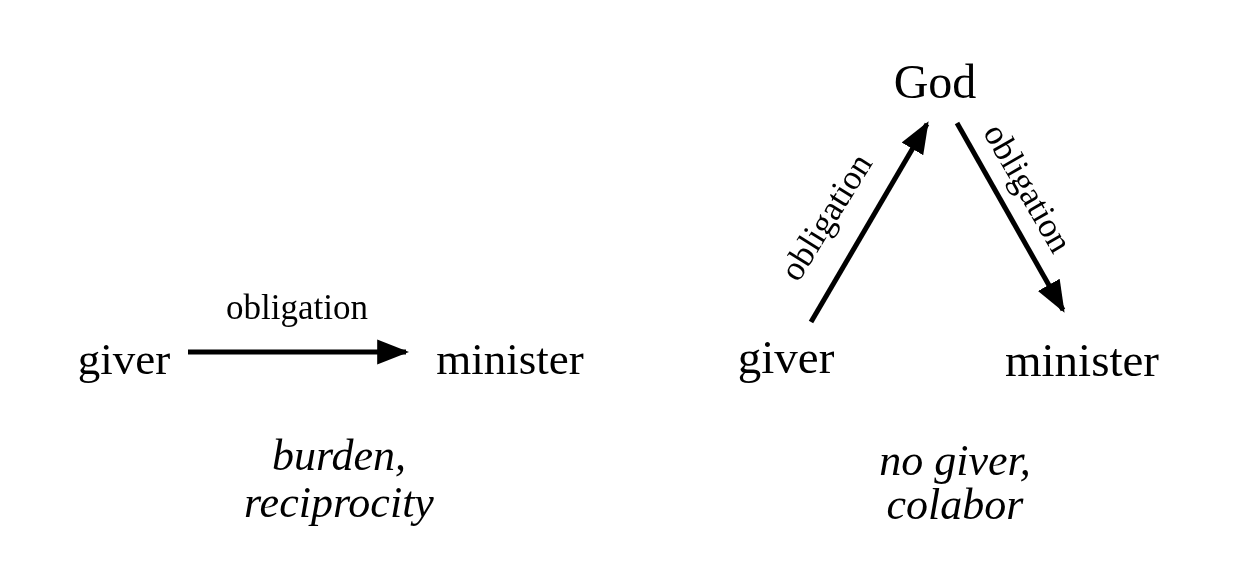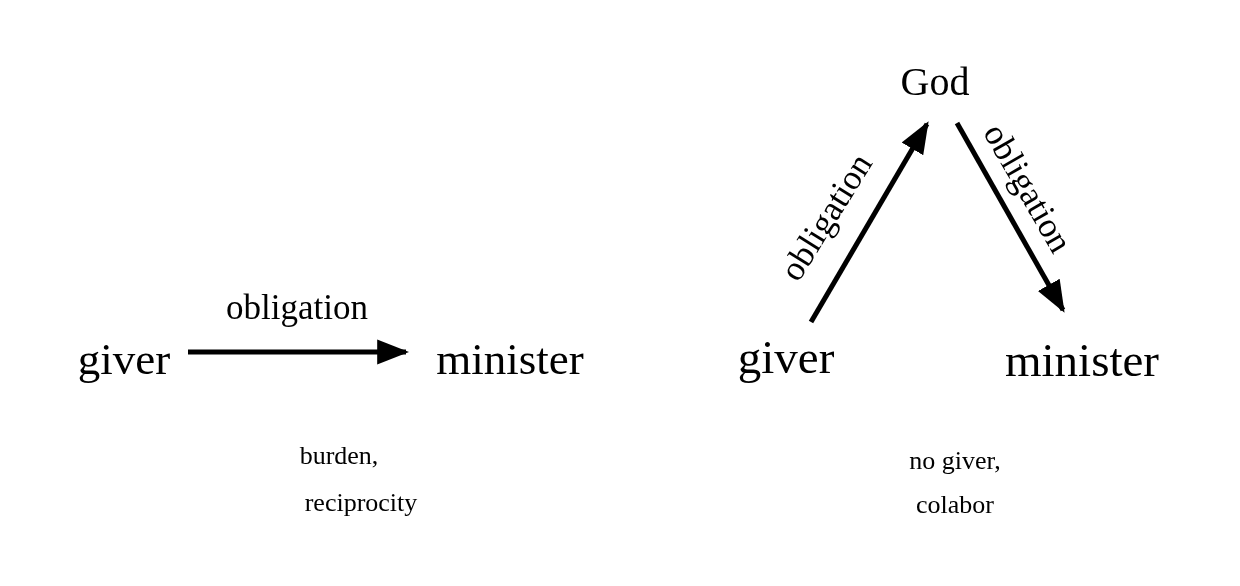--- a/index.html
+++ b/index.html
@@ -21,33 +21,34 @@
     white-space: nowrap;
     line-height: 1;
   }
   .node {
     font-size: 45px;
   }
   .node-lg {
     font-size: 47px;
   }
   .node-god {
-    font-size: 40px;
+    font-size: 48px;
   }
   .edge-label {
     font-size: 35px;
   }
   .edge-label.rot-up {
     transform: translate(-50%, -50%) rotate(-58deg);
   }
   .edge-label.rot-down {
     transform: translate(-50%, -50%) rotate(60deg);
   }
   .caption-line {
-    font-size: 26px;
+    font-size: 44px;
+    font-style: italic;
   }
   svg.arrow-layer {
     position: absolute;
     left: 0;
     top: 0;
     width: 1240px;
     height: 586px;
   }
   svg.arrow-layer line {
     stroke: #000000;
@@ -71,21 +72,21 @@
     <line x1="188" y1="352" x2="406" y2="352" marker-end="url(#ah)"></line>
     <line x1="811" y1="322" x2="927" y2="124" marker-end="url(#ah)"></line>
     <line x1="957" y1="123" x2="1063" y2="310" marker-end="url(#ah)"></line>
   </svg>
 
   <div>
     <span class="abs node" style="left:124px; top:359px;">giver</span>
     <span class="abs edge-label" style="left:297px; top:307px;">obligation</span>
     <span class="abs node" style="left:510px; top:359px;">minister</span>
     <span class="abs caption-line" style="left:339px; top:456px;">burden,</span>
-    <span class="abs caption-line" style="left:339px; top:503px;margin-left:22px;">reciprocity</span>
+    <span class="abs caption-line" style="left:339px; top:503px;">reciprocity</span>
   </div>
 
   <div>
     <span class="abs node-god abs" style="left:935px; top:82px;">God</span>
     <span class="abs edge-label rot-up" style="left:826px; top:217px;">obligation</span>
     <span class="abs edge-label rot-down" style="left:1028px; top:188px;">obligation</span>
     <span class="abs node-lg" style="left:786px; top:357px;">giver</span>
     <span class="abs node-lg" style="left:1082px; top:360px;">minister</span>
     <span class="abs caption-line" style="left:955px; top:461px;">no giver,</span>
     <span class="abs caption-line" style="left:955px; top:505px;">colabor</span>

